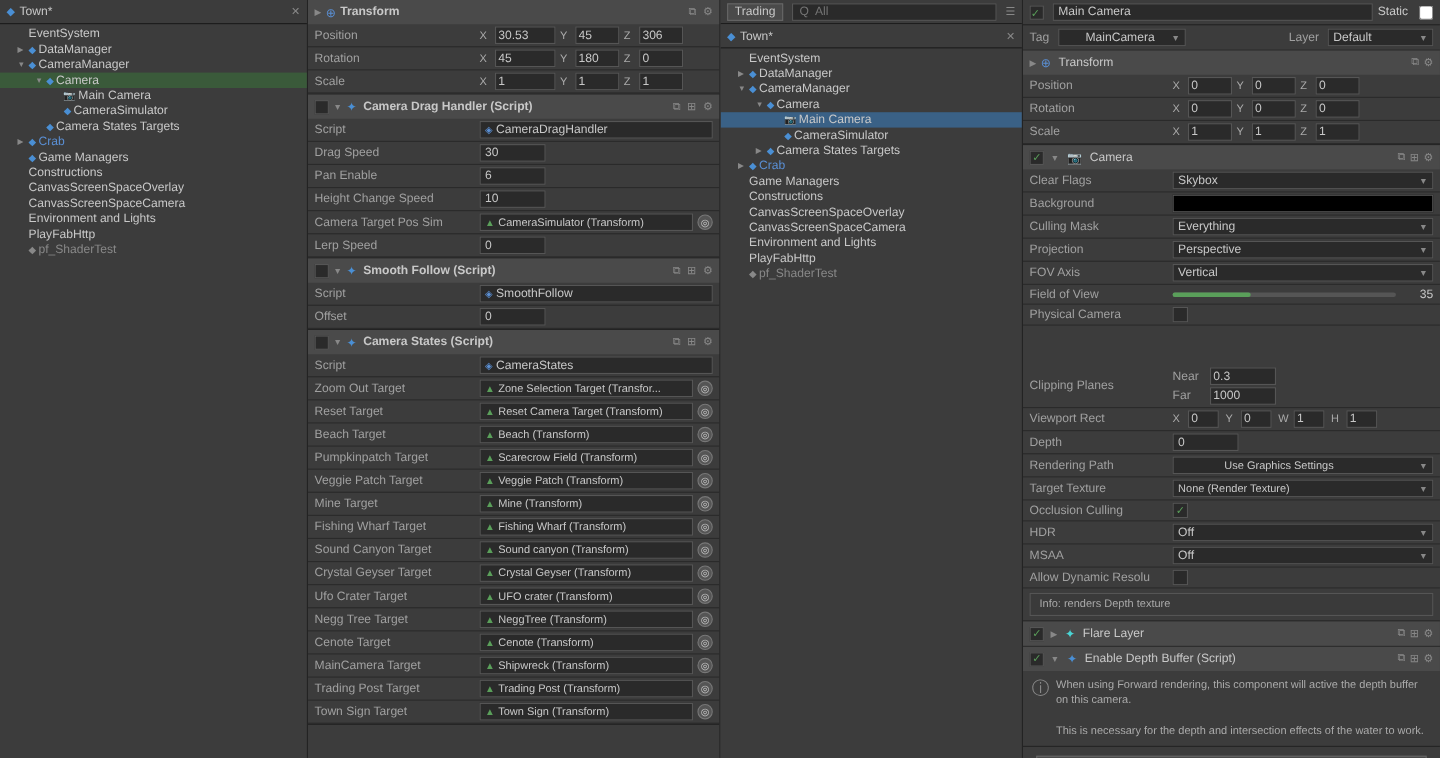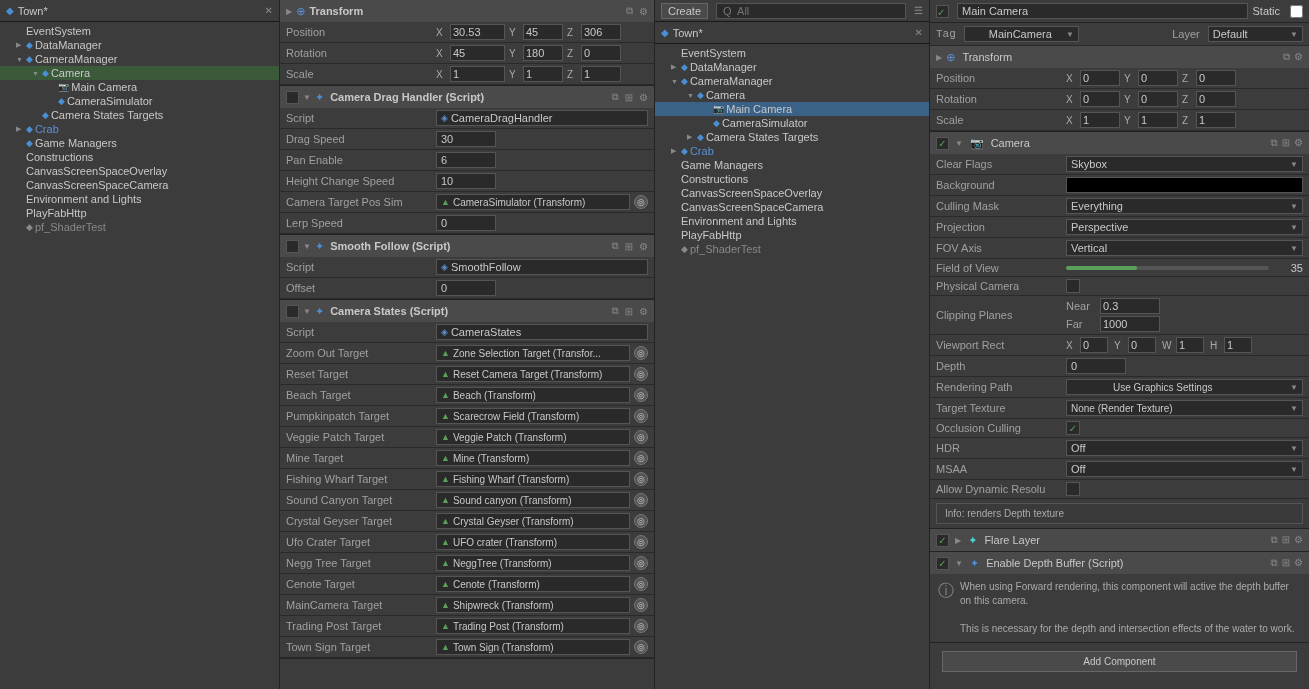--- a/index.html
+++ b/index.html
@@ -785,21 +785,21 @@
       </div>
       <div class="circle-btn">◎</div>
     </div>
 
   </div>
 
 </div>
 
 <div class="panel" id="hierarchy2-panel" style="width:275px;flex-shrink:0;">
   <div class="panel-top-bar">
-    <button class="create-btn">Create</button>
+    <button class="create-btn">Trading</button>
     <input class="search-bar" value="" placeholder="Q  All" style="margin-left: 4px; flex: 1 1 0%;">
     <span style="margin-left:4px;color:#888;font-size:10px;cursor:pointer;">☰</span>
   </div>
   <div class="panel-top-bar">
     <span style="color:#4a8fd4;font-size:10px;">◆</span>
     <span style="font-size:11px;color:#c8c8c8;">Town*</span>
     <span style="margin-left:auto;color:#888;font-size:10px;cursor:pointer;">✕</span>
   </div>
 
   <div class="hierarchy-content">
@@ -879,21 +879,21 @@
   <div class="ri-header">
     <span style="background:#2a2a2a;border:1px solid #555;width:13px;height:13px;display:inline-block;margin-right:4px;">
       <span style="color:#5a9f5a;font-size:10px;">✓</span>
     </span>
     <input style="background: rgb(42, 42, 42); border: 1px solid rgb(85, 85, 85); color: rgb(200, 200, 200); font-size: 11px; padding: 1px 4px; height: 16px; flex: 1 1 0%; width: 150px;" value="Main Camera">
     <span class="static-label">Static</span>
     <input type="checkbox" style="margin-left: 2px;">
   </div>
 
   <div class="tag-row">
-    <span style="color:#a0a0a0;font-size:11px;margin-right:4px;font-family:Liberation Mono, monospace;">Tag</span>
+    <span style="color:#a0a0a0;font-size:11px;margin-right:4px;">Tag</span>
     <div class="dropdown-field" style="width:100px;padding-left:24px;">
       <span>MainCamera</span>
       <span class="dropdown-arrow">▼</span>
     </div>
     <span style="flex:1;"></span>
     <span style="color:#a0a0a0;font-size:11px;margin-right:4px;">Layer</span>
     <div class="dropdown-field" style="width:80px;">
       <span>Default</span>
       <span class="dropdown-arrow">▼</span>
     </div>
@@ -1005,21 +1005,21 @@
         <span class="slider-value">35</span>
       </div>
     </div>
 
     <div class="ri-field-row">
       <span class="ri-field-label">Physical Camera</span>
       <div class="checkbox-field">
       </div>
     </div>
 
-    <div class="ri-field-row" style="align-items:flex-start;flex-direction:column;padding:2px 6px;">
+    <div class="ri-field-row" style="align-items:flex-start;flex-direction:column;padding:2px 6px;margin-top:36px;">
       <div style="display:flex;width:100%;align-items:center;">
         <span class="ri-field-label">Clipping Planes</span>
         <div style="display:flex;flex-direction:column;gap:2px;">
           <div style="display:flex;align-items:center;gap:4px;">
             <span style="width:30px;color:#a0a0a0;font-size:11px;">Near</span>
             <input class="xyz-input" value="0.3" style="width: 60px;">
           </div>
           <div style="display:flex;align-items:center;gap:4px;">
             <span style="width:30px;color:#a0a0a0;font-size:11px;">Far</span>
             <input class="xyz-input" value="1000" style="width: 60px;">

